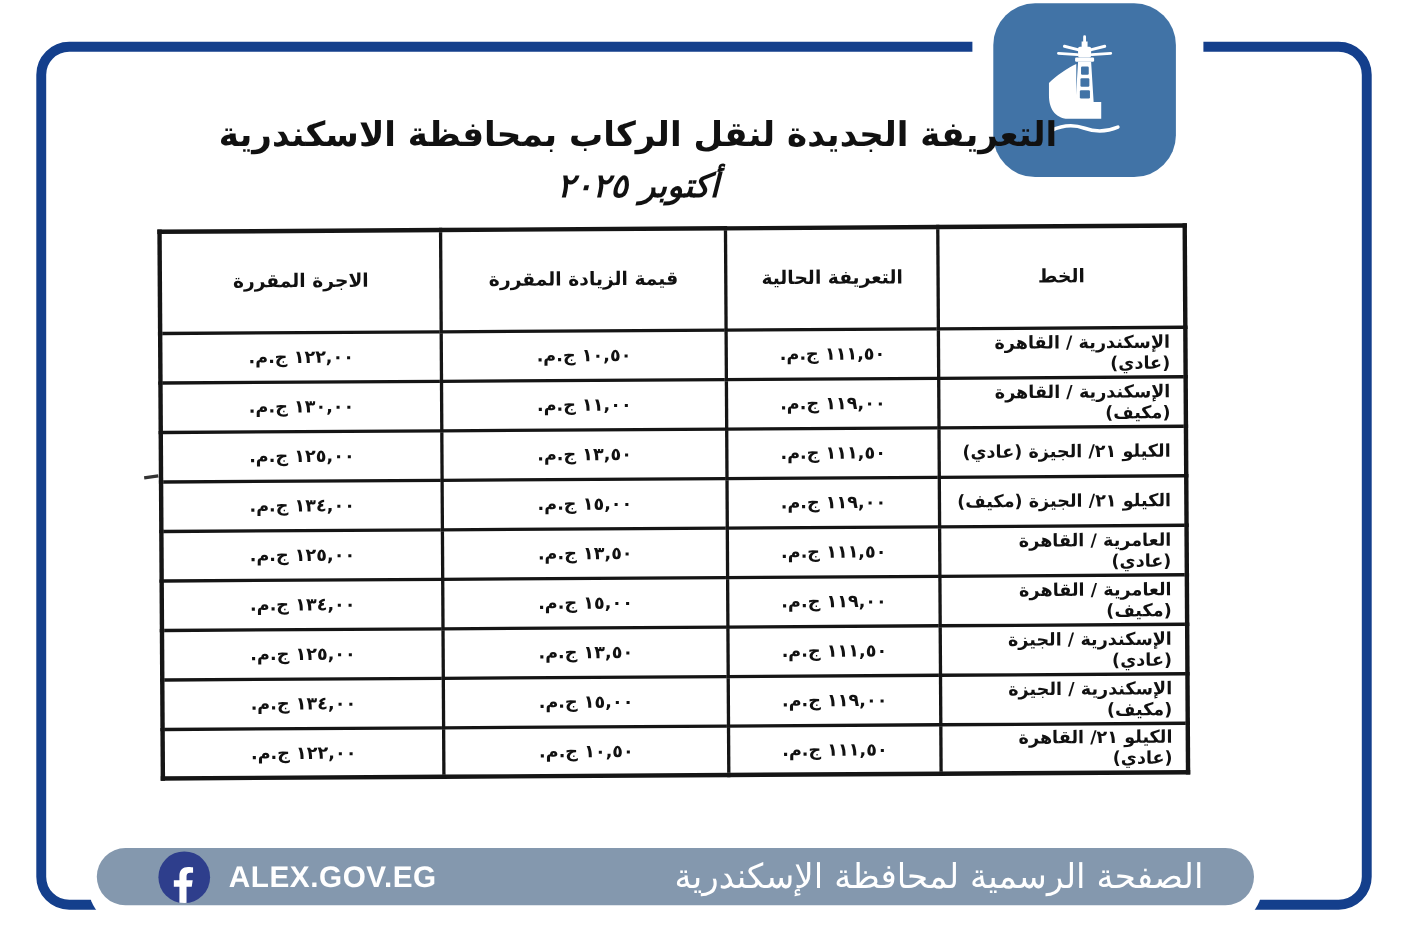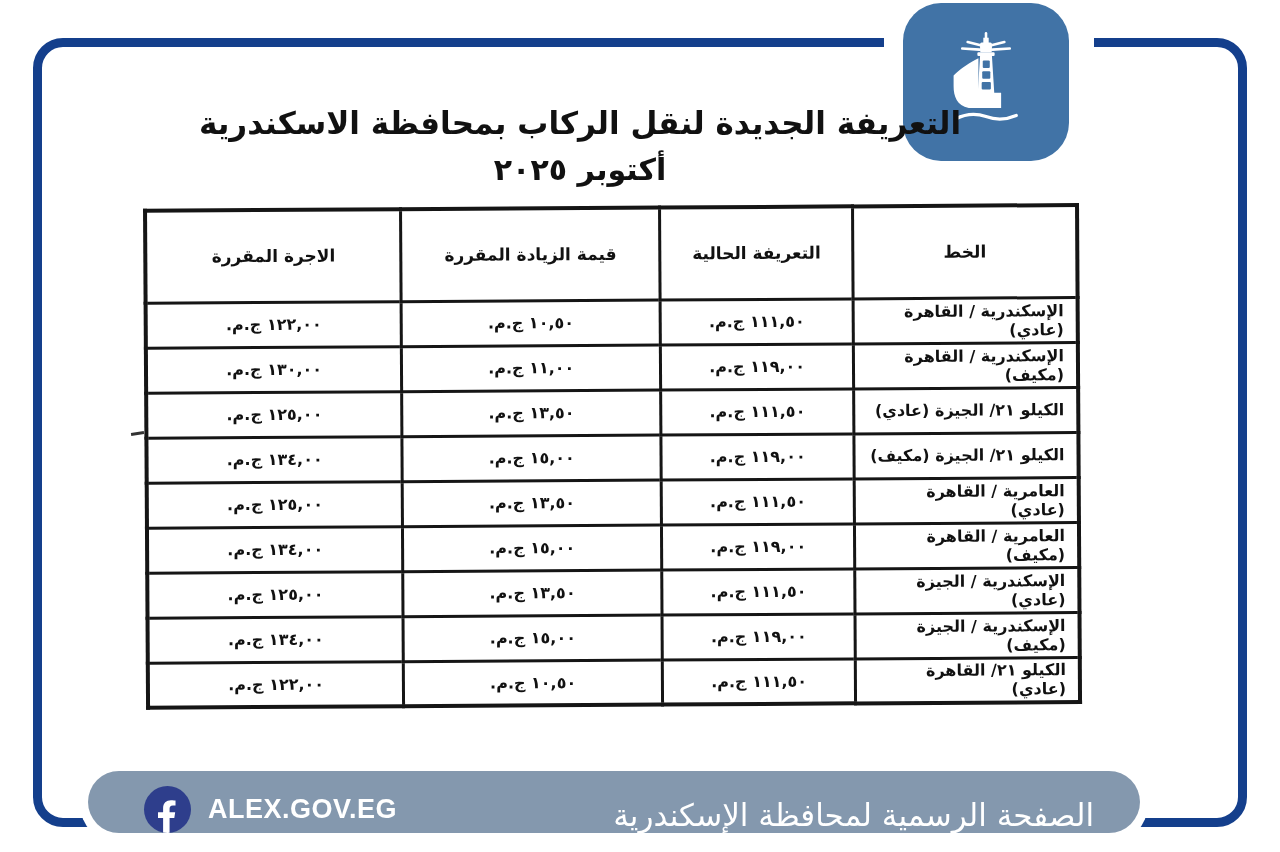--- a/index.html
+++ b/index.html
@@ -26,21 +26,21 @@
   .logo{
     position:absolute;left:903px;top:3px;width:166px;height:158px;
     background:var(--logo-blue);border-radius:38px;
     display:flex;align-items:center;justify-content:center;
   }
   .logo svg{width:108px;height:112px;}
 
   
   .title-block{position:absolute;left:150px;top:102px;width:860px;text-align:center;direction:rtl;color:var(--text-black);}
   .doc-title{font-size:31px;font-weight:bold;line-height:42px;}
-  .doc-subtitle{font-size:30px;font-weight:bold;line-height:40px;margin-top:6px;}
+  .doc-subtitle{font-size:30px;font-weight:bold;line-height:40px;margin-top:6px;font-style:italic;}
 
   
   .table-wrap{
     position:absolute;left:143px;top:203px;width:936px;
     transform:rotate(-0.35deg);transform-origin:top right;
   }
   table.fare{
     width:936px;border-collapse:collapse;background:#fff;
     border:4px solid var(--table-border);direction:rtl;color:var(--text-black);
   }
@@ -51,23 +51,23 @@
   table.fare td{
     height:45px;border:3px solid var(--table-border);
     font-size:16px;font-weight:bold;text-align:center;vertical-align:middle;
   }
   table.fare td.line-cell{text-align:right;padding:0 12px;}
   .scan-artifact{position:absolute;left:131px;top:432px;width:13px;height:3px;background:#333;transform:rotate(-8deg);}
 
   
   .footer-backing{position:absolute;left:80px;top:764px;width:1068px;height:80px;background:#fff;border-radius:40px;}
   .footer-bar{
-    position:absolute;left:88px;top:771px;width:1052px;height:62px;
+    position:absolute;left:88px;top:771px;width:1052px;height:52px;
     background:var(--footer-bar);border-radius:33px;
-    display:flex;align-items:flex-end;direction:ltr;
+    display:flex;align-items:center;direction:ltr;
   }
   .fb-group{display:flex;align-items:center;margin-left:56px;}
   .fb-circle{
     width:47px;height:47px;border-radius:50%;background:var(--facebook-blue);
     overflow:hidden;display:flex;justify-content:center;flex:0 0 auto;
   }
   .fb-circle svg{width:42px;height:42px;margin-top:9px;}
   .site-url{
     margin-left:17px;color:#fff;font-weight:bold;font-size:27px;
     font-family:"Liberation Sans",sans-serif;letter-spacing:0.5px;

